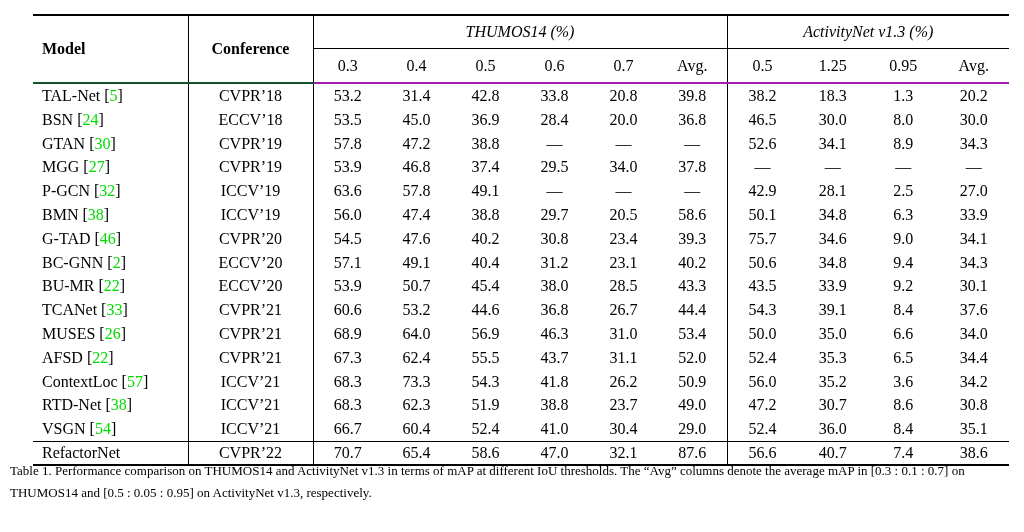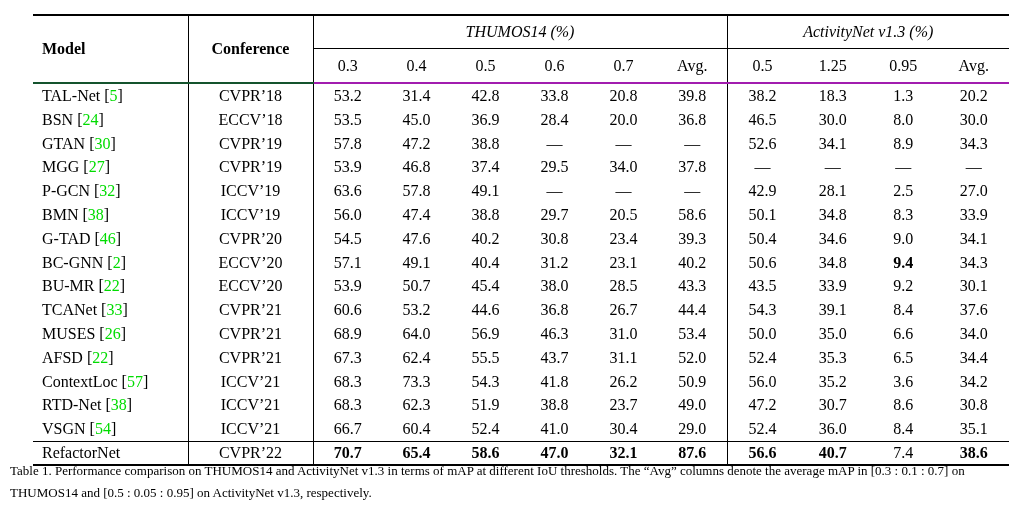--- a/index.html
+++ b/index.html
@@ -12,21 +12,21 @@
   .tbl th{font-weight:normal;}
   .tbl th,.tbl td{padding:0;text-align:center;vertical-align:middle;line-height:1.1;}
   .vr{border-right:1px solid #000;}
   tr.grp th{height:32px;}
   tr.sub th{height:33px;border-bottom:2px solid #a21caf;}
   th.span-head{border-bottom:1px solid #000;font-style:italic;}
   th.rowspan-head{border-bottom:2px solid #14532d;font-weight:bold;}
   th.model-col,td.model-col{text-align:left;padding-left:9px;}
   tbody td{height:23.8px;}
   tr.final-row td{border-top:1.5px solid #000;height:22px;}
-  td.b,th.b{font-weight:bold;}
+  td.b,th.b{font-weight:normal;}
   .cite{color:#00DC00;}
   #caption{position:absolute;left:10px;top:460px;width:1006px;
         font-size:13px;line-height:21.5px;text-align:left;color:#000;}
 </style>
 </head>
 <body>
 
 <div id="page">
 
   <table class="tbl">
@@ -139,33 +139,33 @@
           <td class="model-col vr">BMN [<span class="cite">38</span>]</td>
           <td class="vr">ICCV’19</td>
           <td>56.0</td>
           <td>47.4</td>
           <td>38.8</td>
           <td>29.7</td>
           <td>20.5</td>
           <td class="vr">58.6</td>
           <td>50.1</td>
           <td>34.8</td>
-          <td>8.3</td>
+          <td>6.3</td>
           <td>33.9</td>
         </tr>
         <tr>
           <td class="model-col vr">G-TAD [<span class="cite">46</span>]</td>
           <td class="vr">CVPR’20</td>
           <td>54.5</td>
           <td>47.6</td>
           <td>40.2</td>
           <td>30.8</td>
           <td>23.4</td>
           <td class="vr">39.3</td>
-          <td>50.4</td>
+          <td>75.7</td>
           <td>34.6</td>
           <td>9.0</td>
           <td>34.1</td>
         </tr>
         <tr>
           <td class="model-col vr">BC-GNN [<span class="cite">2</span>]</td>
           <td class="vr">ECCV’20</td>
           <td>57.1</td>
           <td>49.1</td>
           <td>40.4</td>

